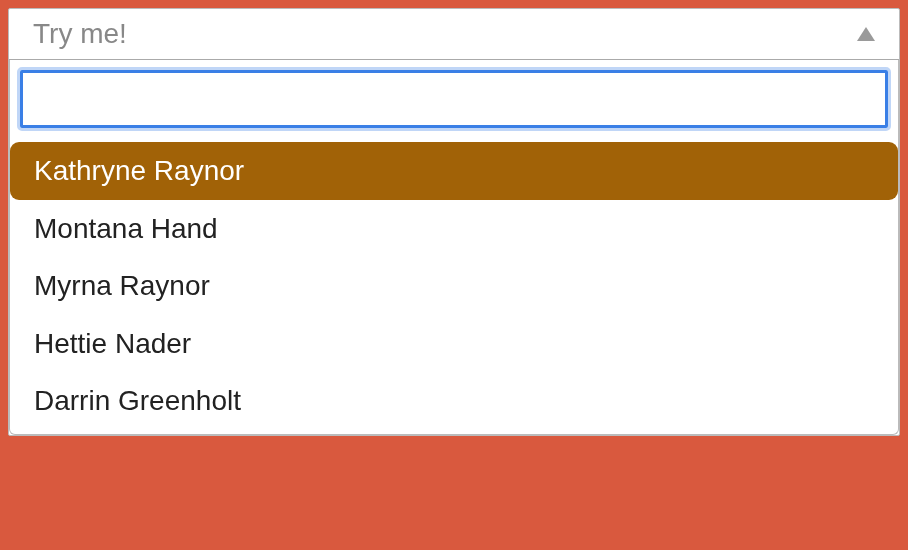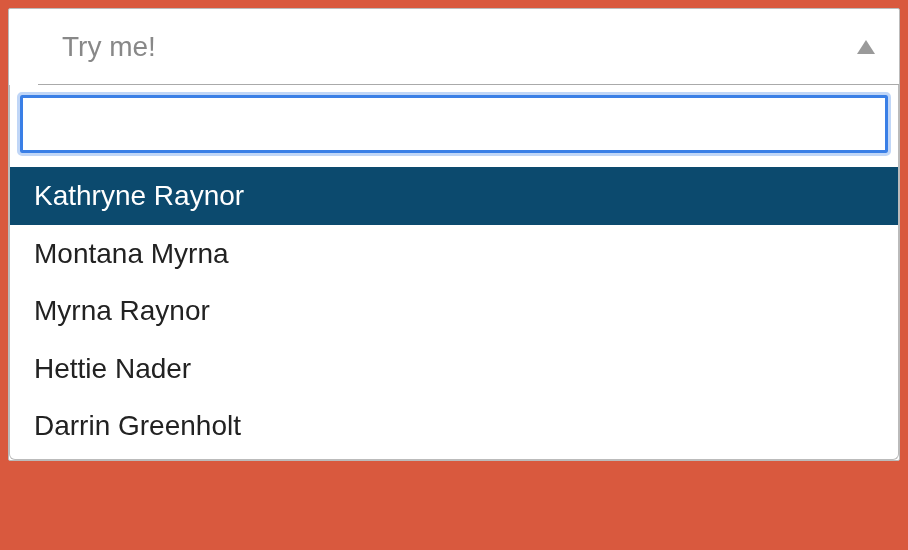--- a/index.html
+++ b/index.html
@@ -19,25 +19,24 @@
       width: 100%;
       background: #fff;
       border: 1px solid #bbb;
       border-radius: 2px;
       position: relative;
     }
     .select-header {
       display: flex;
       align-items: center;
       justify-content: space-between;
-      height: 76px;
+      height: 51px;
       padding: 0 24px;
       border-bottom: 1px solid #aaa;
       cursor: pointer;
-      margin-left: 29px;
     }
     .select-placeholder {
       color: #888;
       font-size: 28px;
     }
     .caret {
       width: 0;
       height: 0;
       border-left: 9px solid transparent;
       border-right: 9px solid transparent;
@@ -69,37 +68,38 @@
       margin-top: 8px;
     }
     .option {
       font-size: 28px;
       color: #222;
       padding: 12px 24px;
       line-height: 1.2;
       cursor: pointer;
     }
     .option.highlighted {
-      background: #0c4a6e;
+      background: #a16207;
       color: #fff;
+      border-radius: 9px;
     }
   </style>
 </head>
 <body>
 
 <div class="select-container">
   <div class="select-header">
     <span class="select-placeholder">Try me!</span>
     <span class="caret"></span>
   </div>
   <div class="dropdown">
     <div class="search-wrap">
       <input type="text" class="search-input" value="" style="">
     </div>
     <ul class="options">
         <li class="option highlighted">Kathryne Raynor</li>
-        <li class="option">Montana Myrna</li>
+        <li class="option">Montana Hand</li>
         <li class="option">Myrna Raynor</li>
         <li class="option">Hettie Nader</li>
         <li class="option">Darrin Greenholt</li>
       </ul>
   </div>
 </div>
 
 </body></html>

